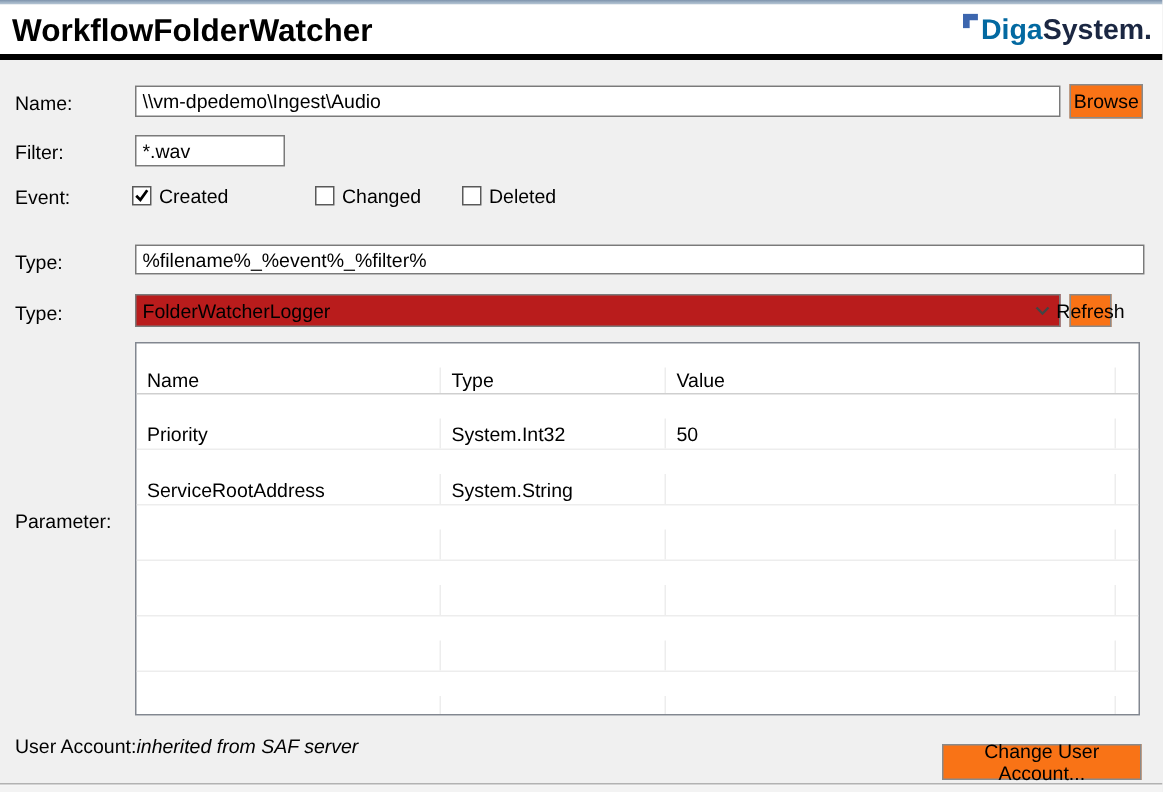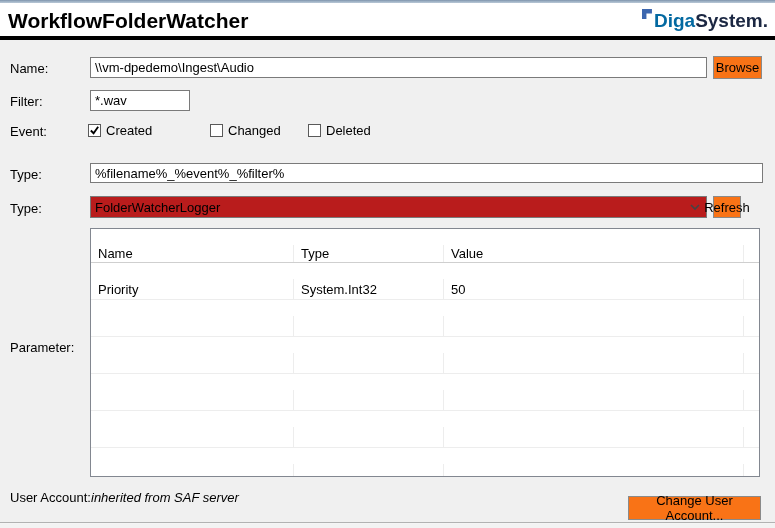--- a/index.html
+++ b/index.html
@@ -126,20 +126,26 @@
         <div class="pcell c2">Value</div>
         <div class="pcell c3"></div>
       </div>
       <div class="prow body">
         <div class="pcell c0">Priority</div>
         <div class="pcell c1">System.Int32</div>
         <div class="pcell c2">50</div>
         <div class="pcell c3"></div>
       </div>
       <div class="prow body">
+        <div class="pcell c0">ServiceRootAddress</div>
+        <div class="pcell c1">System.String</div>
+        <div class="pcell c2"></div>
+        <div class="pcell c3"></div>
+      </div>
+      <div class="prow body">
         <div class="pcell c0"></div>
         <div class="pcell c1"></div>
         <div class="pcell c2"></div>
         <div class="pcell c3"></div>
       </div>
       <div class="prow body">
         <div class="pcell c0"></div>
         <div class="pcell c1"></div>
         <div class="pcell c2"></div>
         <div class="pcell c3"></div>

